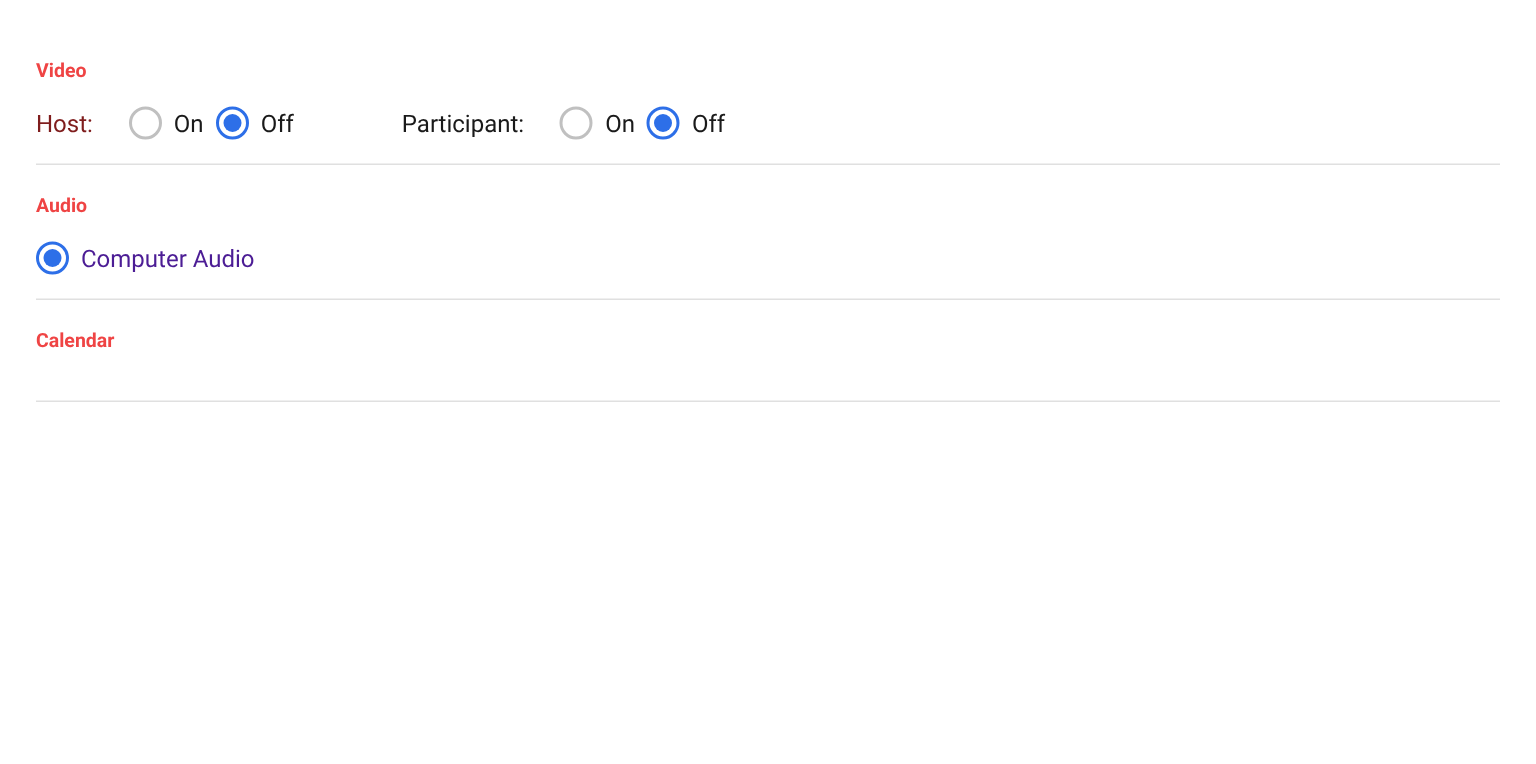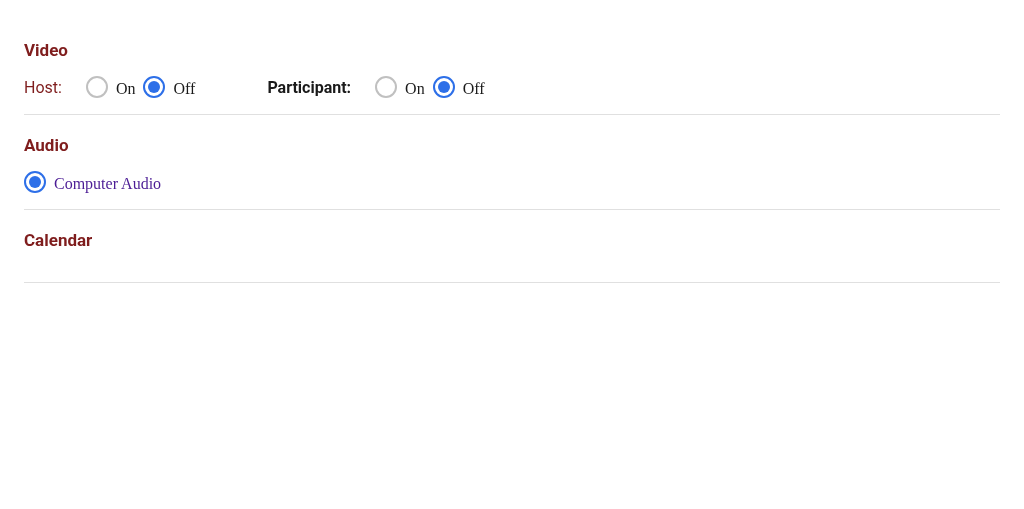--- a/index.html
+++ b/index.html
@@ -15,24 +15,24 @@
       width: 1024px;
       min-height: 509px;
       padding: 20px 24px;
     }
 
     .section {
       padding: 20px 0 16px 0;
     }
 
     .section-title {
-      font-size: 17px;
+      font-size: 13px;
       font-weight: 700;
       margin-bottom: 16px;
-      color: #7f1d1d;
+      color: #ef4444;
     }
 
     .divider {
       border: none;
       border-top: 1px solid #e0e0e0;
       margin: 0;
     }
 
     .radio-row {
       display: flex;
@@ -45,29 +45,27 @@
       font-size: 16px;
       color: #7f1d1d;
       margin-right: 16px;
     }
 
     .participant-label {
       font-size: 16px;
       color: #1a1a1a;
       margin-left: 24px;
       margin-right: 16px;
-      font-weight: bold;
     }
 
     .radio-option {
       display: flex;
-      align-items: flex-end;
+      align-items: center;
       gap: 8px;
       cursor: pointer;
-      font-family: Liberation Serif, serif;
     }
 
     .radio-option span {
       font-size: 16px;
       color: #1a1a1a;
     }
 
     
     .radio-circle {
       width: 22px;

